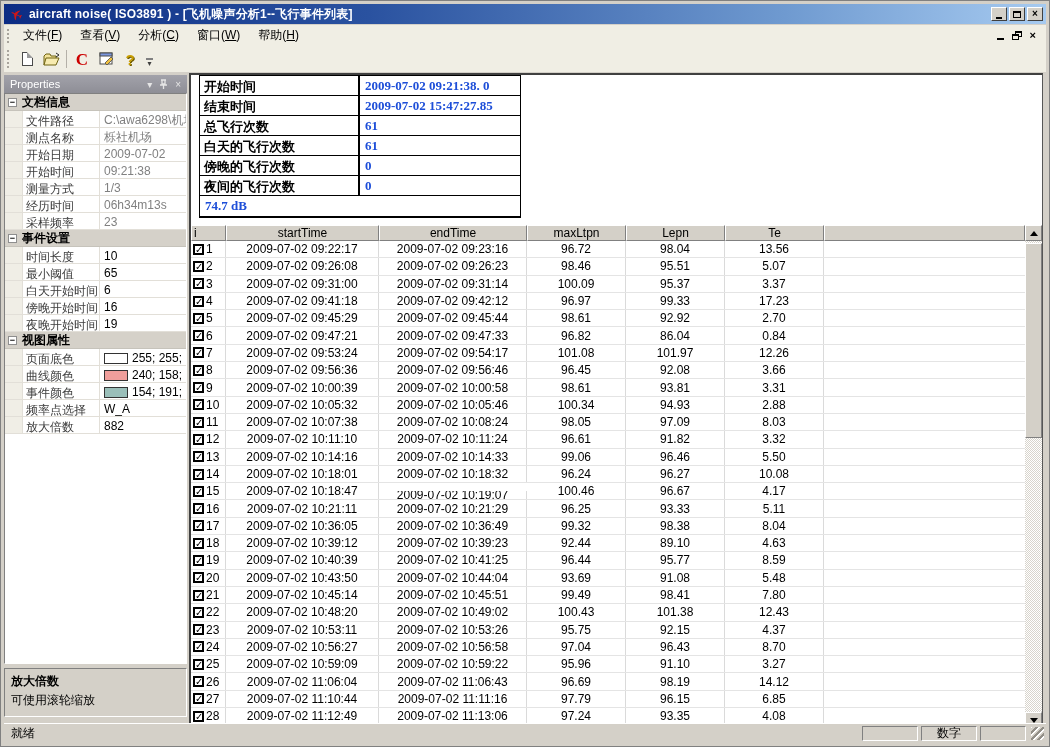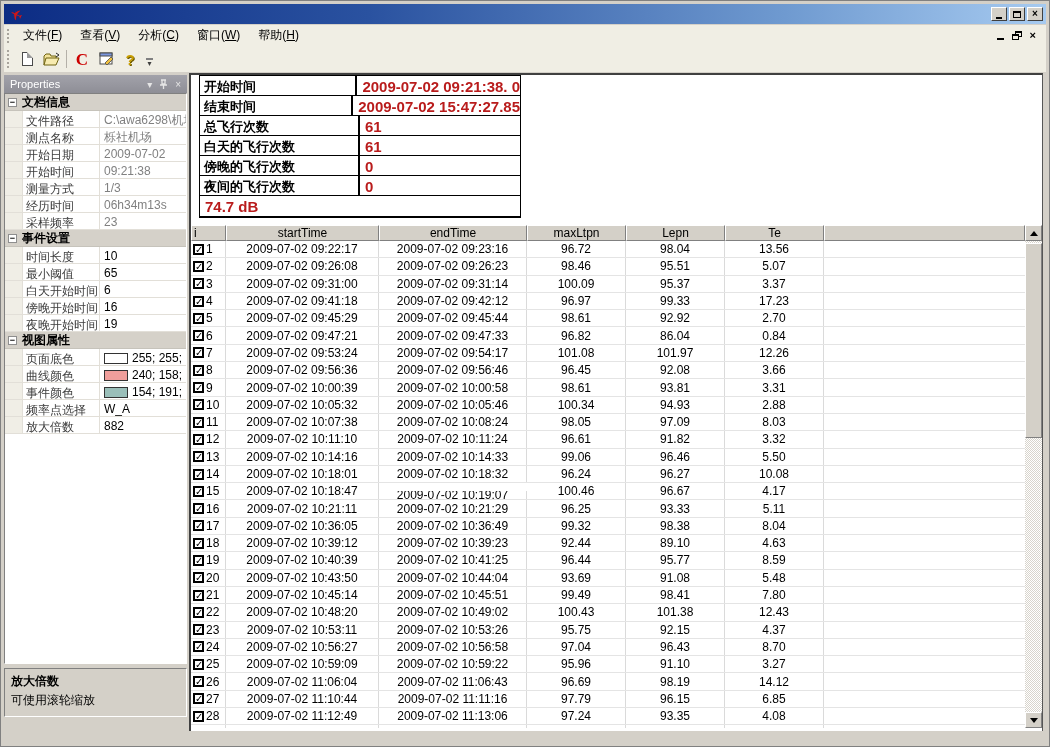--- a/index.html
+++ b/index.html
@@ -93,21 +93,21 @@
   
   .main-area {
     position:absolute; left:188px; top:72px; width:854px; height:658px;
     background:#FFFFFF; border-top:2px solid #404040; border-left:2px solid #404040; border-right:1px solid #565656;
   }
   
   .summary { position:absolute; left:8px; top:0; width:322px; border:1px solid #000; border-bottom:2px solid #000; }
   .srow { display:flex; height:20px; border-bottom:1px solid #000; background:#FFF; }
   .srow:last-child { border-bottom:none; }
   .srow .slabel { width:160px; border-right:2px solid #000; padding:2px 0 0 4px; font-weight:bold; font-size:13px; color:#000; overflow:hidden; white-space:nowrap; }
-  .srow .svalue { flex:1; padding:2px 0 0 5px; font-weight:bold; font-size:15px; color:#b91c1c; white-space:nowrap; }
+  .srow .svalue { flex:1; padding:2px 0 0 5px; font-weight:bold; font-size:13px; color:#1d4ed8; white-space:nowrap;font-family:Liberation Serif, serif; }
   .srow .slabel .lw-sub { font-size:8px; font-weight:normal; letter-spacing:0; }
   .srow .slabel.lw { font-weight:normal; font-size:14px; }
 
   
   .elist-header { position:absolute; left:0; top:150px; right:17px; height:16px; display:flex; background:#D4D0C8; }
   .hcell {
     height:16px; background:#D4D0C8; border:1px solid; border-color:#FFFFFF #808080 #808080 #FFFFFF;
     display:flex; align-items:center; justify-content:center; font-size:12px; color:#000; overflow:hidden; white-space:nowrap;
   }
   .hcell.first { justify-content:flex-start; padding-left:2px; }
@@ -139,20 +139,21 @@
 </style>
 </head>
 <body>
 
 <div class="window">
 
   <div class="titlebar">
     <div class="app-icon">
         <span>✈</span>
       </div>
+    <div class="title-text">aircraft noise( ISO3891 ) - [飞机噪声分析1--飞行事件列表]</div>
     <div class="win-buttons">
       <div class="win-btn">
           <span class="glyph-min"></span>
         </div>
       <div class="win-btn">
           <span class="glyph-max"></span>
         </div>
       <div class="win-btn">×</div>
     </div>
   </div>
@@ -756,14 +757,23 @@
       <div class="sbtn up">
           <span class="tri-up"></span>
         </div>
       <div class="sthumb"></div>
       <div class="sbtn down">
           <span class="tri-down"></span>
         </div>
     </div>
   </div>
 
+  <div class="statusbar">
+    <span>就绪</span>
+    <div class="status-right">
+      <div class="spanel p1"></div>
+      <div class="spanel p2">数字</div>
+      <div class="spanel p3"></div>
+      <div class="grip-corner"></div>
+    </div>
+  </div>
 
 </div>
 
 </body></html>

